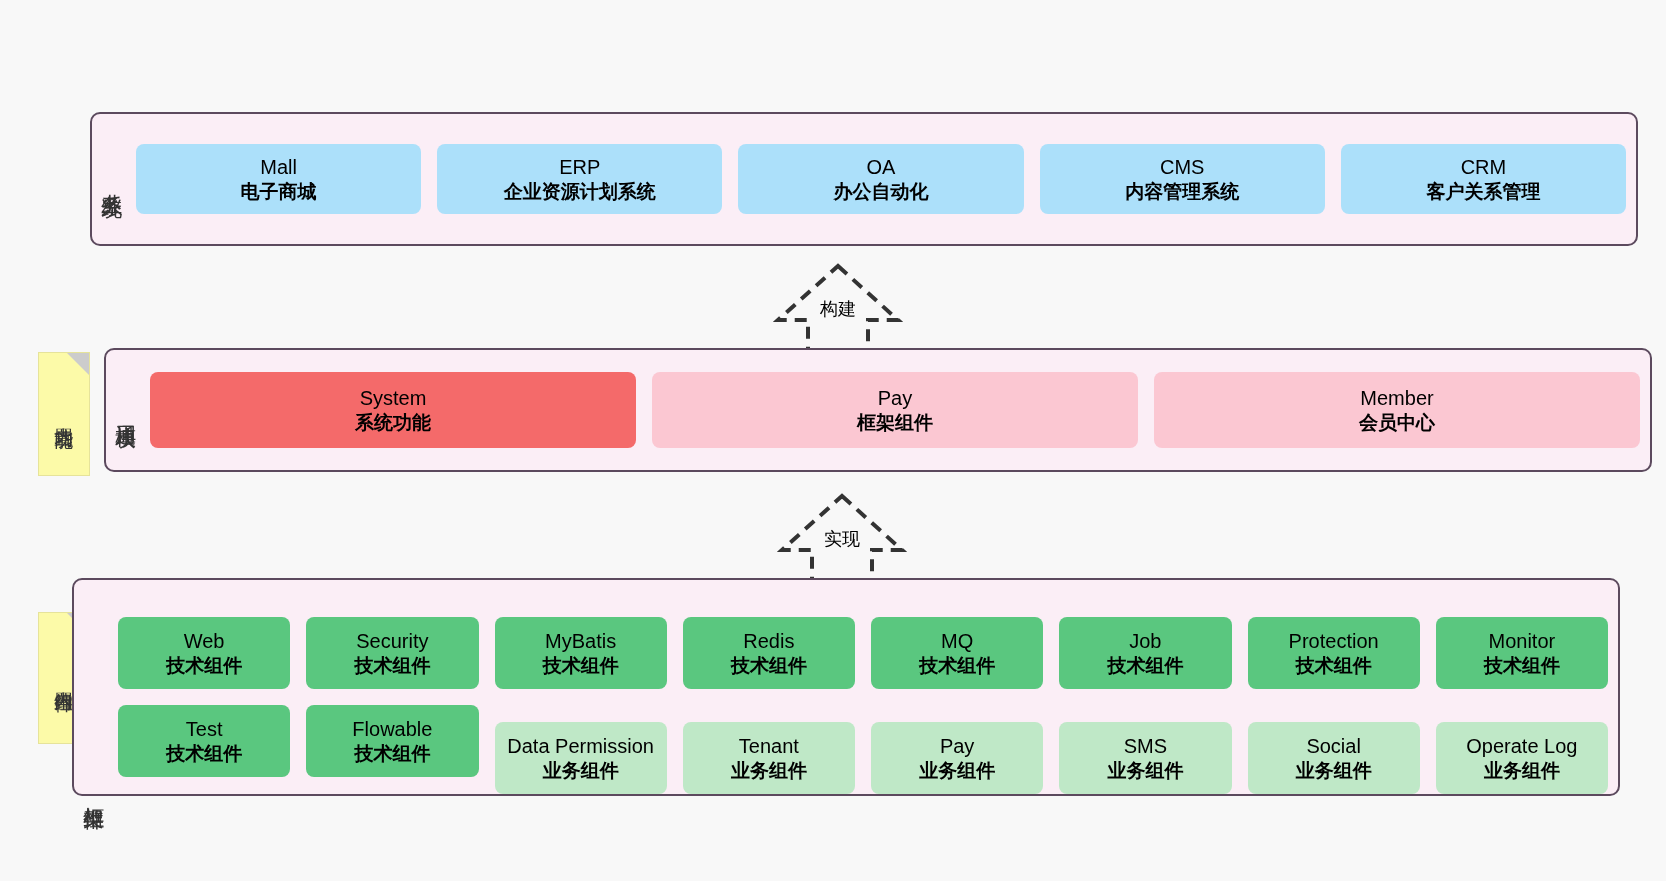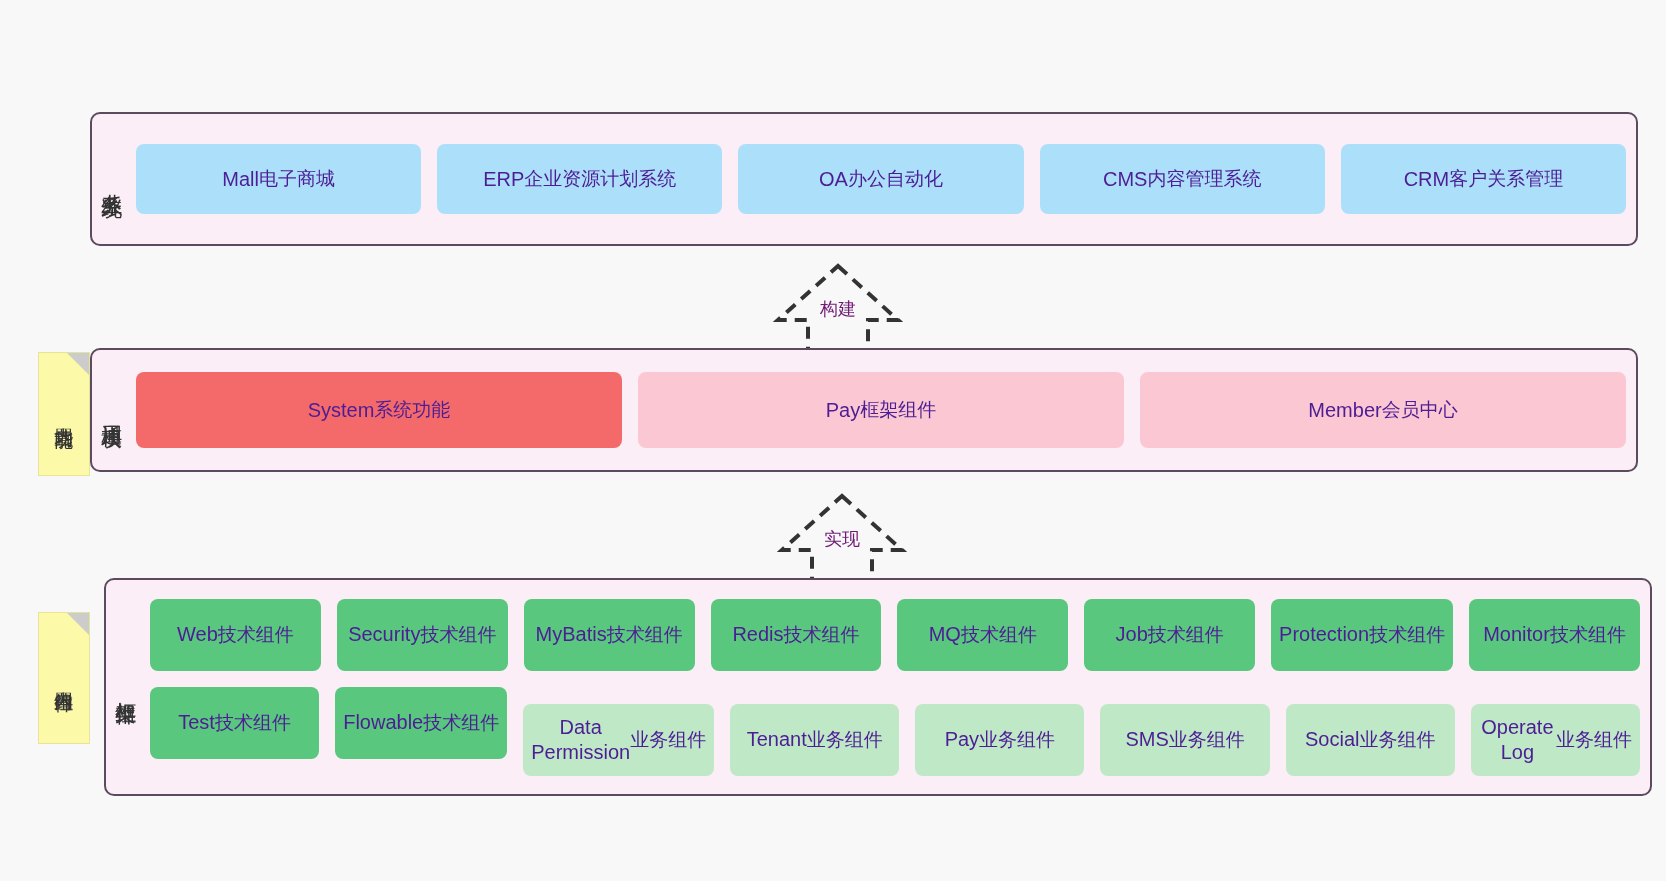--- a/index.html
+++ b/index.html
@@ -63,47 +63,48 @@
     justify-content: space-between;
     gap: 16px;
   }
 
   
   .node {
     box-sizing: border-box;
     flex: 1 1 0;
     border-radius: 8px;
     display: flex;
-    flex-direction: row;
+    flex-direction: column;
     align-items: center;
     justify-content: center;
     text-align: center;
     padding: 11px 8px;
     line-height: 1.22;
-    color: #4c1d95;
+    color: #000000;
   }
   .node .t-en {
     font-size: 20px;
     white-space: normal;
   }
   .node .t-cn {
     font-size: 19px;
     white-space: nowrap;
+    font-weight: bold;
   }
 
   .node.blue       { background: #ace0fa; }
   .node.red        { background: #f46a6a; }
   .node.pink       { background: #fbc7d2; }
   .node.green      { background: #5ac77f; }
   .node.lightgreen { background: #bfe8c7; margin-top: 17px; }
 
   
   #layer-business { left: 90px;  top: 112px; width: 1548px; height: 134px; }
-  #layer-common   { left: 90px;  top: 348px; width: 1548px; height: 124px; }
-  #layer-frame    { left: 104px;  top: 578px; width: 1548px; height: 218px; }
+  #layer-common   { left: 104px;  top: 348px; width: 1548px; height: 124px; }
+  #layer-frame    { left: 72px;  top: 578px; width: 1548px; height: 218px; align-items: flex-end; }
 
   #layer-business .node { height: 70px; }
   #layer-common  .node  { height: 76px; }
   #layer-frame   .node  { height: 72px; }
 
   
   .sticky {
     position: absolute;
     width: 52px;
     background: #fcfaa8;
@@ -141,21 +142,21 @@
     height: 100px;
   }
   #arrow-build { left: 748px; top: 258px; }
   #arrow-impl  { left: 762px; top: 488px; }
 
   .arrow-group svg { display: block; }
 
   .arrow-label {
     position: absolute;
     font-size: 18px;
-    color: #701a75;
+    color: #000000;
     background: transparent;
     white-space: nowrap;
     user-select: none;
   }
   #arrow-build .arrow-label { left: 72px; top: 39px; }
   #arrow-impl  .arrow-label { left: 62px; top: 39px; }
 </style>
 </head>
 <body>
 

